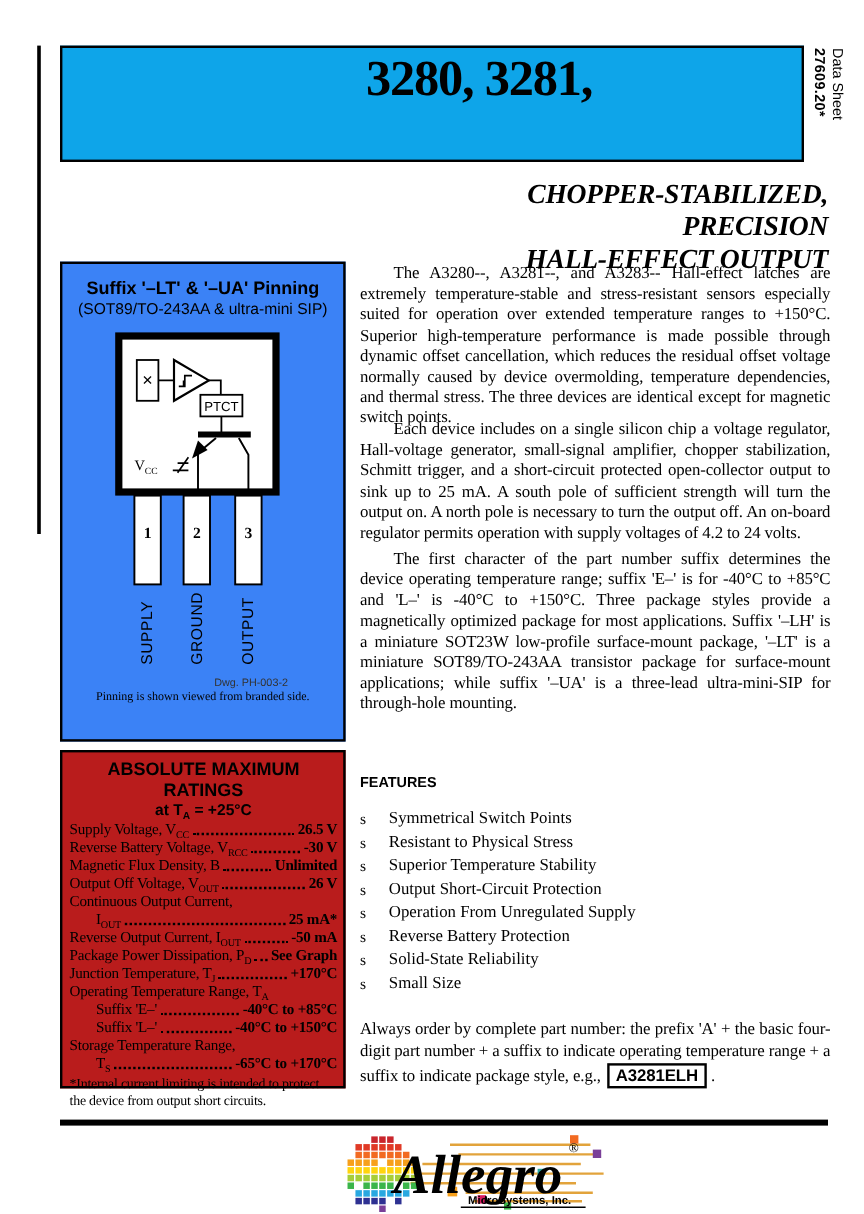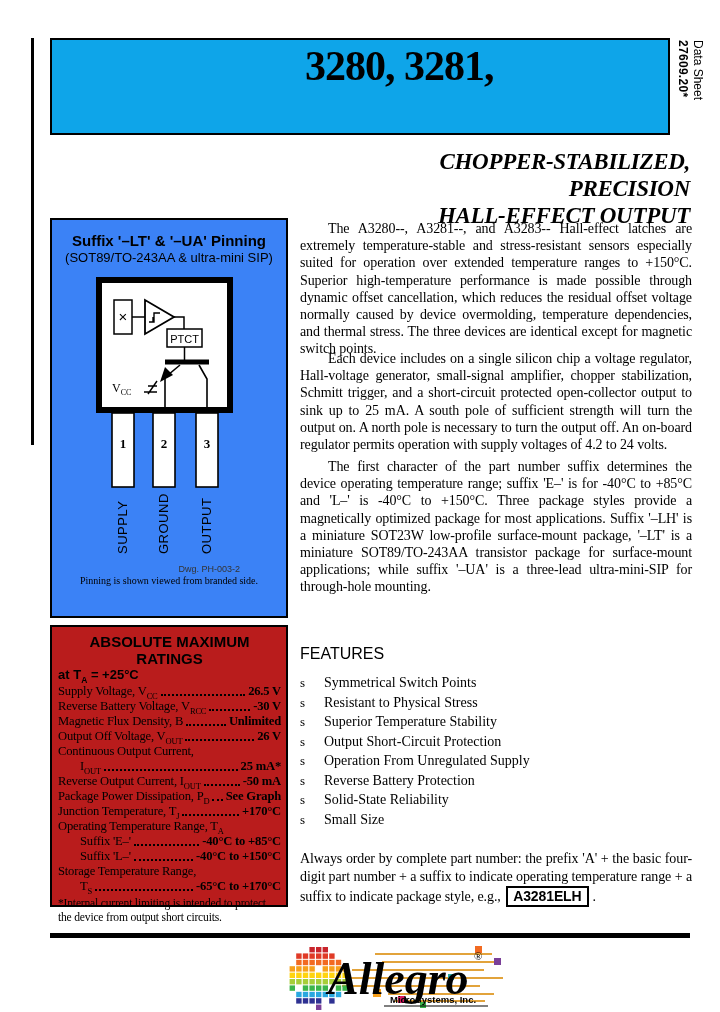--- a/index.html
+++ b/index.html
@@ -29,35 +29,35 @@
   .pin-title{margin-top:12px;text-align:center;font-family:"Liberation Sans",sans-serif;
              font-weight:bold;font-size:15px;line-height:18px;}
   .pin-sub{text-align:center;font-family:"Liberation Sans",sans-serif;font-size:13px;line-height:16px;}
   .pin-svg{position:absolute;left:0;top:52px;}
   .pin-caption{position:absolute;left:0;top:355px;width:100%;text-align:center;font-size:10px;}
 
   
   .ratings{position:absolute;left:50px;top:625px;width:238px;height:282px;border:2px solid #000;
            background:#b91c1c;padding:6px 5px 0 6px;}
   .r-title{text-align:center;font-family:"Liberation Sans",sans-serif;font-weight:bold;font-size:15px;line-height:17px;}
-  .r-sub{text-align:left;font-family:"Liberation Sans",sans-serif;font-weight:bold;font-size:13px;line-height:15px;margin-bottom:2px;}
+  .r-sub{text-align:center;font-family:"Liberation Sans",sans-serif;font-weight:bold;font-size:13px;line-height:15px;margin-bottom:2px;}
   .r-row{display:flex;align-items:flex-end;font-size:12.6px;line-height:15px;letter-spacing:-0.2px;}
   .r-row.ind .r-name{padding-left:22px;}
   .r-name{white-space:nowrap;}
   .r-dots{flex:1;min-width:5px;border-bottom:2px dotted #000;margin:0 3px 3px 3px;}
   .r-val{font-weight:bold;white-space:nowrap;}
   sub{font-size:8.5px;line-height:0;}
   .r-foot{font-size:11.6px;line-height:13.5px;margin-top:3px;letter-spacing:-0.2px;}
 
   
   .para{position:absolute;left:300px;width:392px;font-size:14px;line-height:17.2px;
         text-align:justify;text-indent:28px;letter-spacing:-0.1px;}
   .p1{top:220px;} .p2{top:350px;} .p3{top:458px;}
   .feat-h{position:absolute;left:300px;top:645px;font-family:"Liberation Sans",sans-serif;
-          font-weight:normal;font-size:16px;}
+          font-weight:bold;font-size:12px;}
   .feat-list{position:absolute;left:300px;top:673px;width:392px;}
   .feat-row{display:flex;line-height:19.5px;}
   .feat-bullet{width:24px;font-size:13px;}
   .feat-text{font-size:14px;}
   .ordering{position:absolute;left:300px;top:850px;width:392px;font-size:14px;line-height:18px;
             text-align:justify;letter-spacing:-0.1px;}
   .part-box{display:inline-block;border:2px solid #000;padding:0 5px;margin:0 4px 0 2px;
             font-family:"Liberation Sans",sans-serif;font-weight:bold;font-size:14px;line-height:17px;}
 
   

